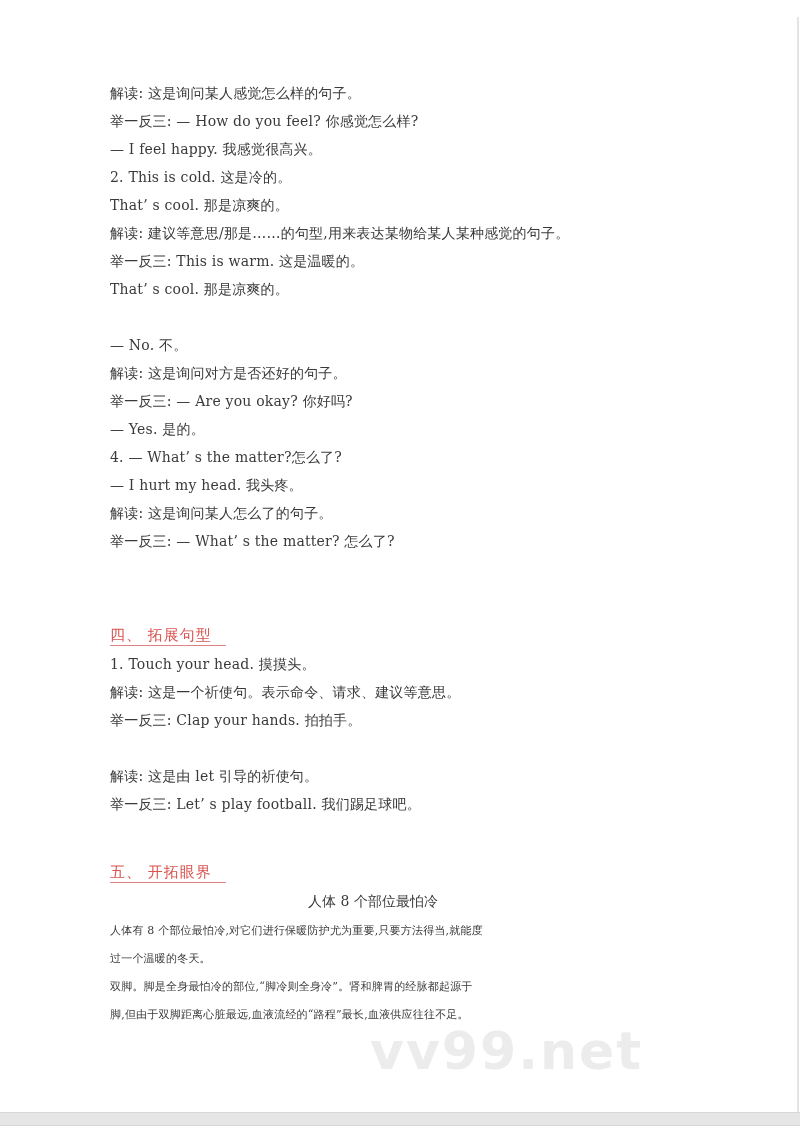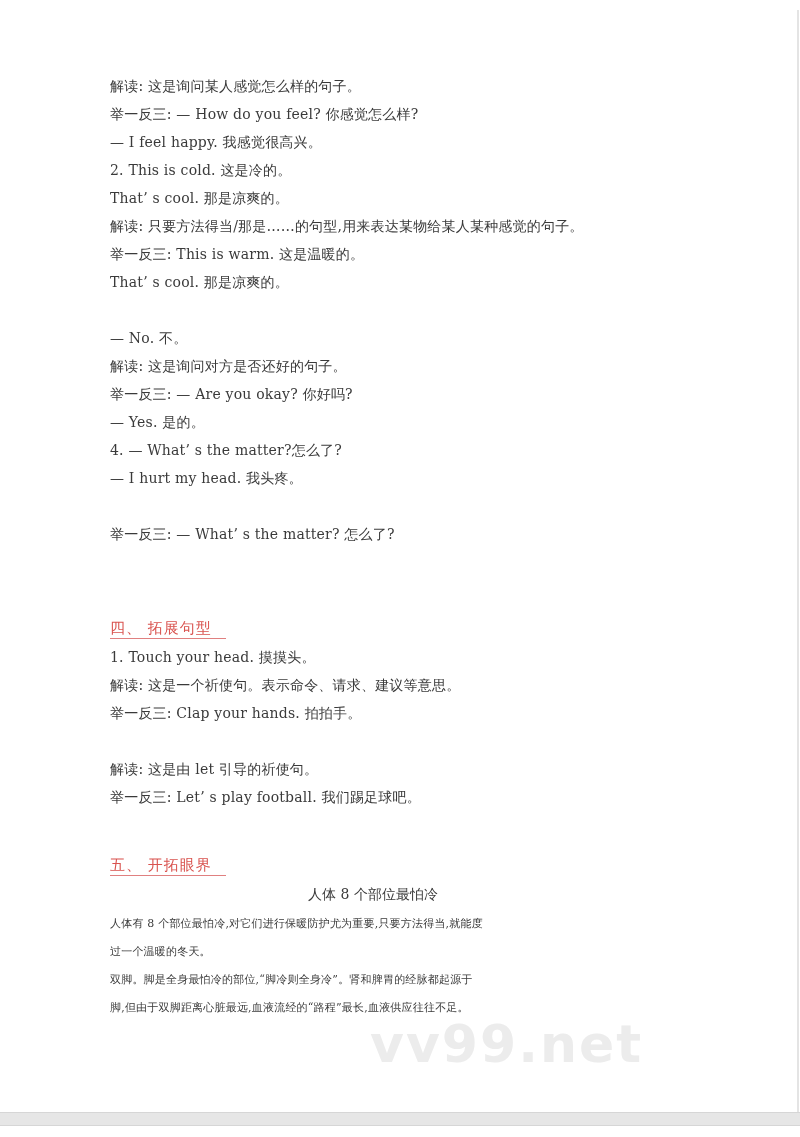--- a/index.html
+++ b/index.html
@@ -1,21 +1,21 @@
 <!DOCTYPE html>
 <html><head>
 <meta charset="utf-8">
 <style>
   html, body { margin: 0; padding: 0; }
   body {
     width: 800px; height: 1137px; background: #ffffff; position: relative; overflow: hidden;
     font-family: "DejaVu Serif", "Liberation Serif", serif; color: #333333;
   }
   .page {
-    position: absolute; left: 0; top: 10px; width: 797px; height: 1112px;
+    position: absolute; left: 0; top: 17px; width: 797px; height: 1112px;
     background: #ffffff; border-right: 2px solid #e4e4e4;
   }
   .line {
     position: absolute; left: 110px; font-size: 14px; line-height: 20px; white-space: nowrap;
     color: #3a3a3a; letter-spacing: 0.2px;
   }
   .heading {
     position: absolute; left: 110px; font-size: 15px; line-height: 20px; color: #d9534f;
     font-family: "DejaVu Sans", sans-serif; padding-right: 14px;
     border-bottom: 1.5px solid #e08080; letter-spacing: 1px; text-align: right;
@@ -37,29 +37,30 @@
 </head>
 <body>
 
 <div class="page">
 
   <div class="line" style="top:66px">解读: 这是询问某人感觉怎么样的句子。</div>
   <div class="line" style="top:94px">举一反三: — How do you feel? 你感觉怎么样?</div>
   <div class="line" style="top:122px">— I feel happy. 我感觉很高兴。</div>
   <div class="line" style="top:150px">2. This is cold. 这是冷的。</div>
   <div class="line" style="top:178px">That’ s cool. 那是凉爽的。</div>
-  <div class="line" style="top:206px">解读: 只要方法得当/那是……的句型,用来表达某物给某人某种感觉的句子。</div>
+  <div class="line" style="top:206px">解读: 建议等意思/那是……的句型,用来表达某物给某人某种感觉的句子。</div>
   <div class="line" style="top:234px">举一反三: This is warm. 这是温暖的。</div>
   <div class="line" style="top:262px">That’ s cool. 那是凉爽的。</div>
   <div class="line" style="top:318px">— No. 不。</div>
   <div class="line" style="top:346px">解读: 这是询问对方是否还好的句子。</div>
   <div class="line" style="top:374px">举一反三: — Are you okay? 你好吗?</div>
   <div class="line" style="top:402px">— Yes. 是的。</div>
   <div class="line" style="top:430px">4. — What’ s the matter?怎么了?</div>
   <div class="line" style="top:458px">— I hurt my head. 我头疼。</div>
+  <div class="line" style="top:486px">解读: 这是询问某人怎么了的句子。</div>
   <div class="line" style="top:514px">举一反三: — What’ s the matter? 怎么了?</div>
 
   <div class="heading" style="top:608px">四、 拓展句型</div>
   <div class="line" style="top:637px">1. Touch your head. 摸摸头。</div>
   <div class="line" style="top:665px">解读: 这是一个祈使句。表示命令、请求、建议等意思。</div>
   <div class="line" style="top:693px">举一反三: Clap your hands. 拍拍手。</div>
   <div class="line" style="top:749px">解读: 这是由 let 引导的祈使句。</div>
   <div class="line" style="top:777px">举一反三: Let’ s play football. 我们踢足球吧。</div>
 
   <div class="heading" style="top:845px">五、 开拓眼界</div>

